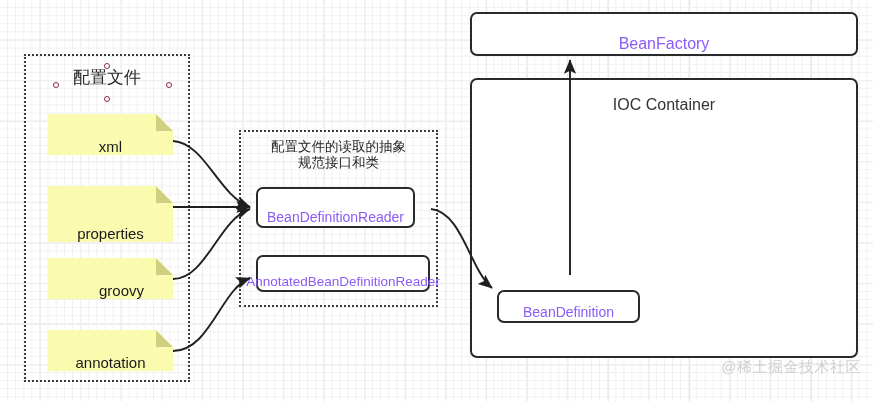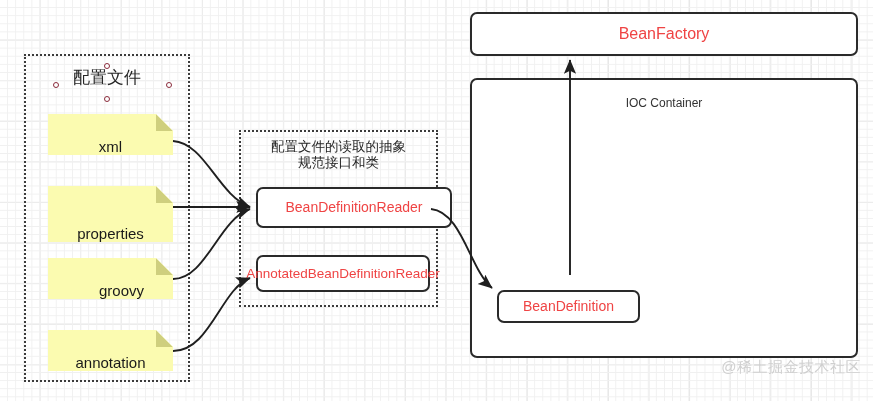--- a/index.html
+++ b/index.html
@@ -77,43 +77,43 @@
   }
   .note .note-label { position: relative; z-index: 2; }
 
   
   .node {
     position: absolute;
     background: #ffffff;
     border: 2px solid #2a2a2a;
     border-radius: 7px;
     display: flex;
-    align-items: center;
+    align-items: flex-end;
     justify-content: center;
     text-align: center;
-    color: #ef4444;
+    color: #8b5cf6;
     z-index: 4;
     line-height: 1.18;
     padding: 0 4px;
   }
 
   
   .container-node {
     position: absolute;
     background: #ffffff;
     border: 2px solid #2a2a2a;
     border-radius: 7px;
     z-index: 1;
   }
   .container-label {
     position: absolute;
     width: 100%;
     text-align: center;
     color: #333333;
-    font-size: 12px;
+    font-size: 16px;
   }
 
   
   .watermark {
     position: absolute;
     right: 12px;
     bottom: 24px;
     color: #cfcfcf;
     font-size: 15px;
     letter-spacing: 0.5px;
@@ -173,21 +173,21 @@
   <div class="note" style="left:48px; top:330px; width:125px; height:41px;">
     <span class="fold"></span>
     <span class="note-label">annotation</span>
   </div>
 
   <div class="group-dotted" style="left:239px; top:130px; width:199px; height:177px;">
     <div class="group-title" style="top:7px; font-size:13.5px;">配置文件的读取的抽象
 规范接口和类</div>
   </div>
 
-  <div class="node" style="left:256px; top:187px; width:196px; height:41px; font-size:14px;">
+  <div class="node" style="left:256px; top:187px; width:159px; height:41px; font-size:14px;">
     <span>BeanDefinitionReader</span>
   </div>
 
   <div class="node" style="left:256px; top:255px; width:174px; height:37px; font-size:13.5px;">
     <span>AnnotatedBeanDefinitionReader</span>
   </div>
 
   <div class="node" style="left:470px; top:12px; width:388px; height:44px; font-size:16px;">
     <span>BeanFactory</span>
   </div>

